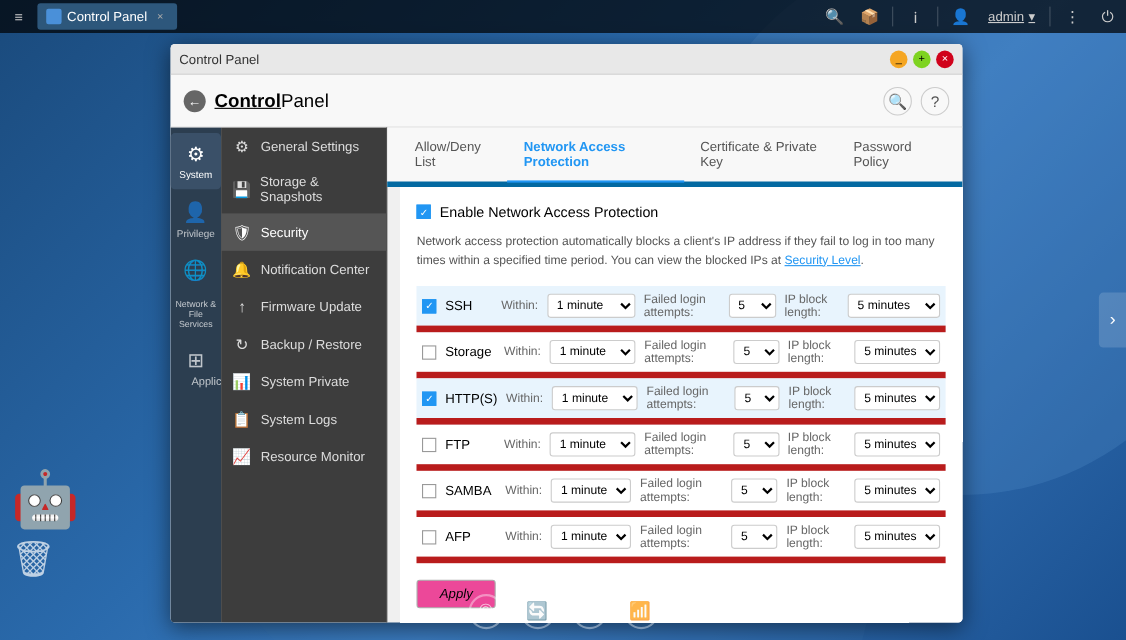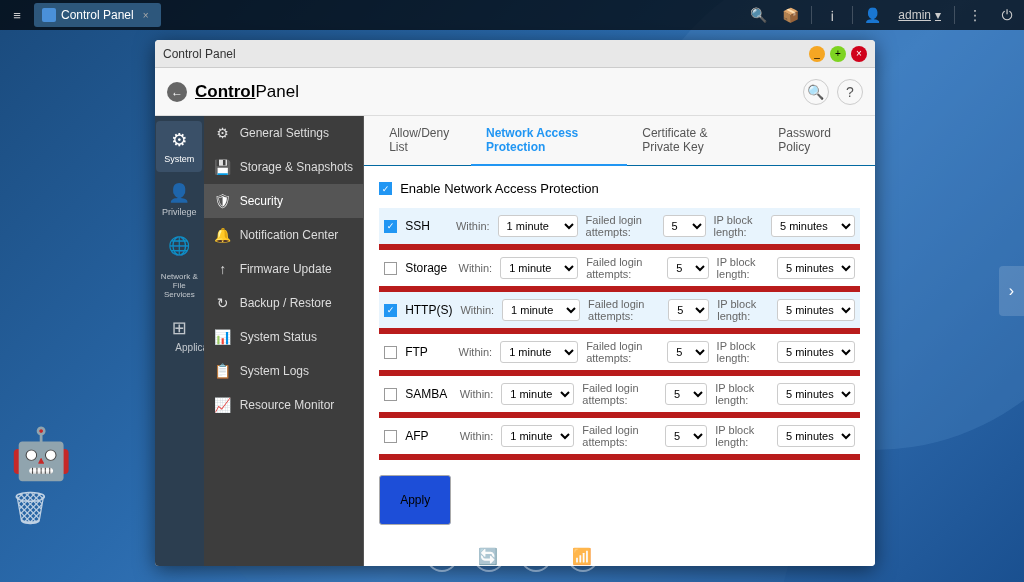--- a/index.html
+++ b/index.html
@@ -333,26 +333,27 @@
       width: 18px; height: 18px;
       display: flex; align-items: center; justify-content: center;
       font-size: 14px;
     }
 
     
     .main-content {
       flex: 1;
       background: #fff;
       overflow-y: auto;
+      margin-left: 12px;
     }
 
     
     .tabs {
       display: flex;
-      border-bottom: 1px solid #0369a1;
+      border-bottom: 5px solid #0369a1;
       background: #f8f8f8;
       padding: 0 10px;
     }
 
     .tab {
       padding: 10px 15px;
       font-size: 12px;
       color: #555;
       cursor: pointer;
       border-bottom: 2px solid transparent;
@@ -427,26 +428,27 @@
     .tiny-select { width: 55px; }
     .medium-select { width: 90px; }
 
     .label-text {
       font-size: 11px;
       color: #666;
     }
 
     .apply-btn {
       margin-top: 15px;
-      padding: 17px 20px;
-      background: #1d4ed8;
+      padding: 5px 20px;
+      background: #ec4899;
       border: 1px solid #aaa;
       border-radius: 3px;
       font-size: 12px;
       cursor: pointer;
+      font-style: italic;
     }
 
     
     .right-arrow {
       position: absolute;
       right: 0;
       top: 50%;
       transform: translateY(-50%);
       width: 25px;
       height: 50px;
@@ -605,21 +607,21 @@
         <div class="nav-item">
           <span class="nav-icon">↑</span>
           <span>Firmware Update</span>
         </div>
         <div class="nav-item">
           <span class="nav-icon">↻</span>
           <span>Backup / Restore</span>
         </div>
         <div class="nav-item">
           <span class="nav-icon">📊</span>
-          <span>System Status</span>
+          <span>System Private</span>
         </div>
         <div class="nav-item">
           <span class="nav-icon">📋</span>
           <span>System Logs</span>
         </div>
         <div class="nav-item">
           <span class="nav-icon">📈</span>
           <span>Resource Monitor</span>
         </div>
       </div>
@@ -636,20 +638,24 @@
         <div class="main-content">
           <div class="panel-content">
 
             
             <div class="enable-row">
               <div class="checkbox-custom checked"></div>
               <span>Enable Network Access Protection</span>
             </div>
 
             
+            <p class="description">
+              <span>Network access protection automatically blocks a client's IP address if they fail to log in too many times within a specified time period. You can view the blocked IPs at</span>
+              <a class="security-link">Security Level</a><span>.</span>
+            </p>
 
             
             
             <div class="service-row highlighted">
               <div class="checkbox-custom checked"></div>
               <span class="service-name">SSH</span>
               <span class="within-label">Within:</span>
               <select class="dropdown-select small-select">
                 <option>1 minute</option><option>5 minutes</option><option>10 minutes</option>
               </select>

